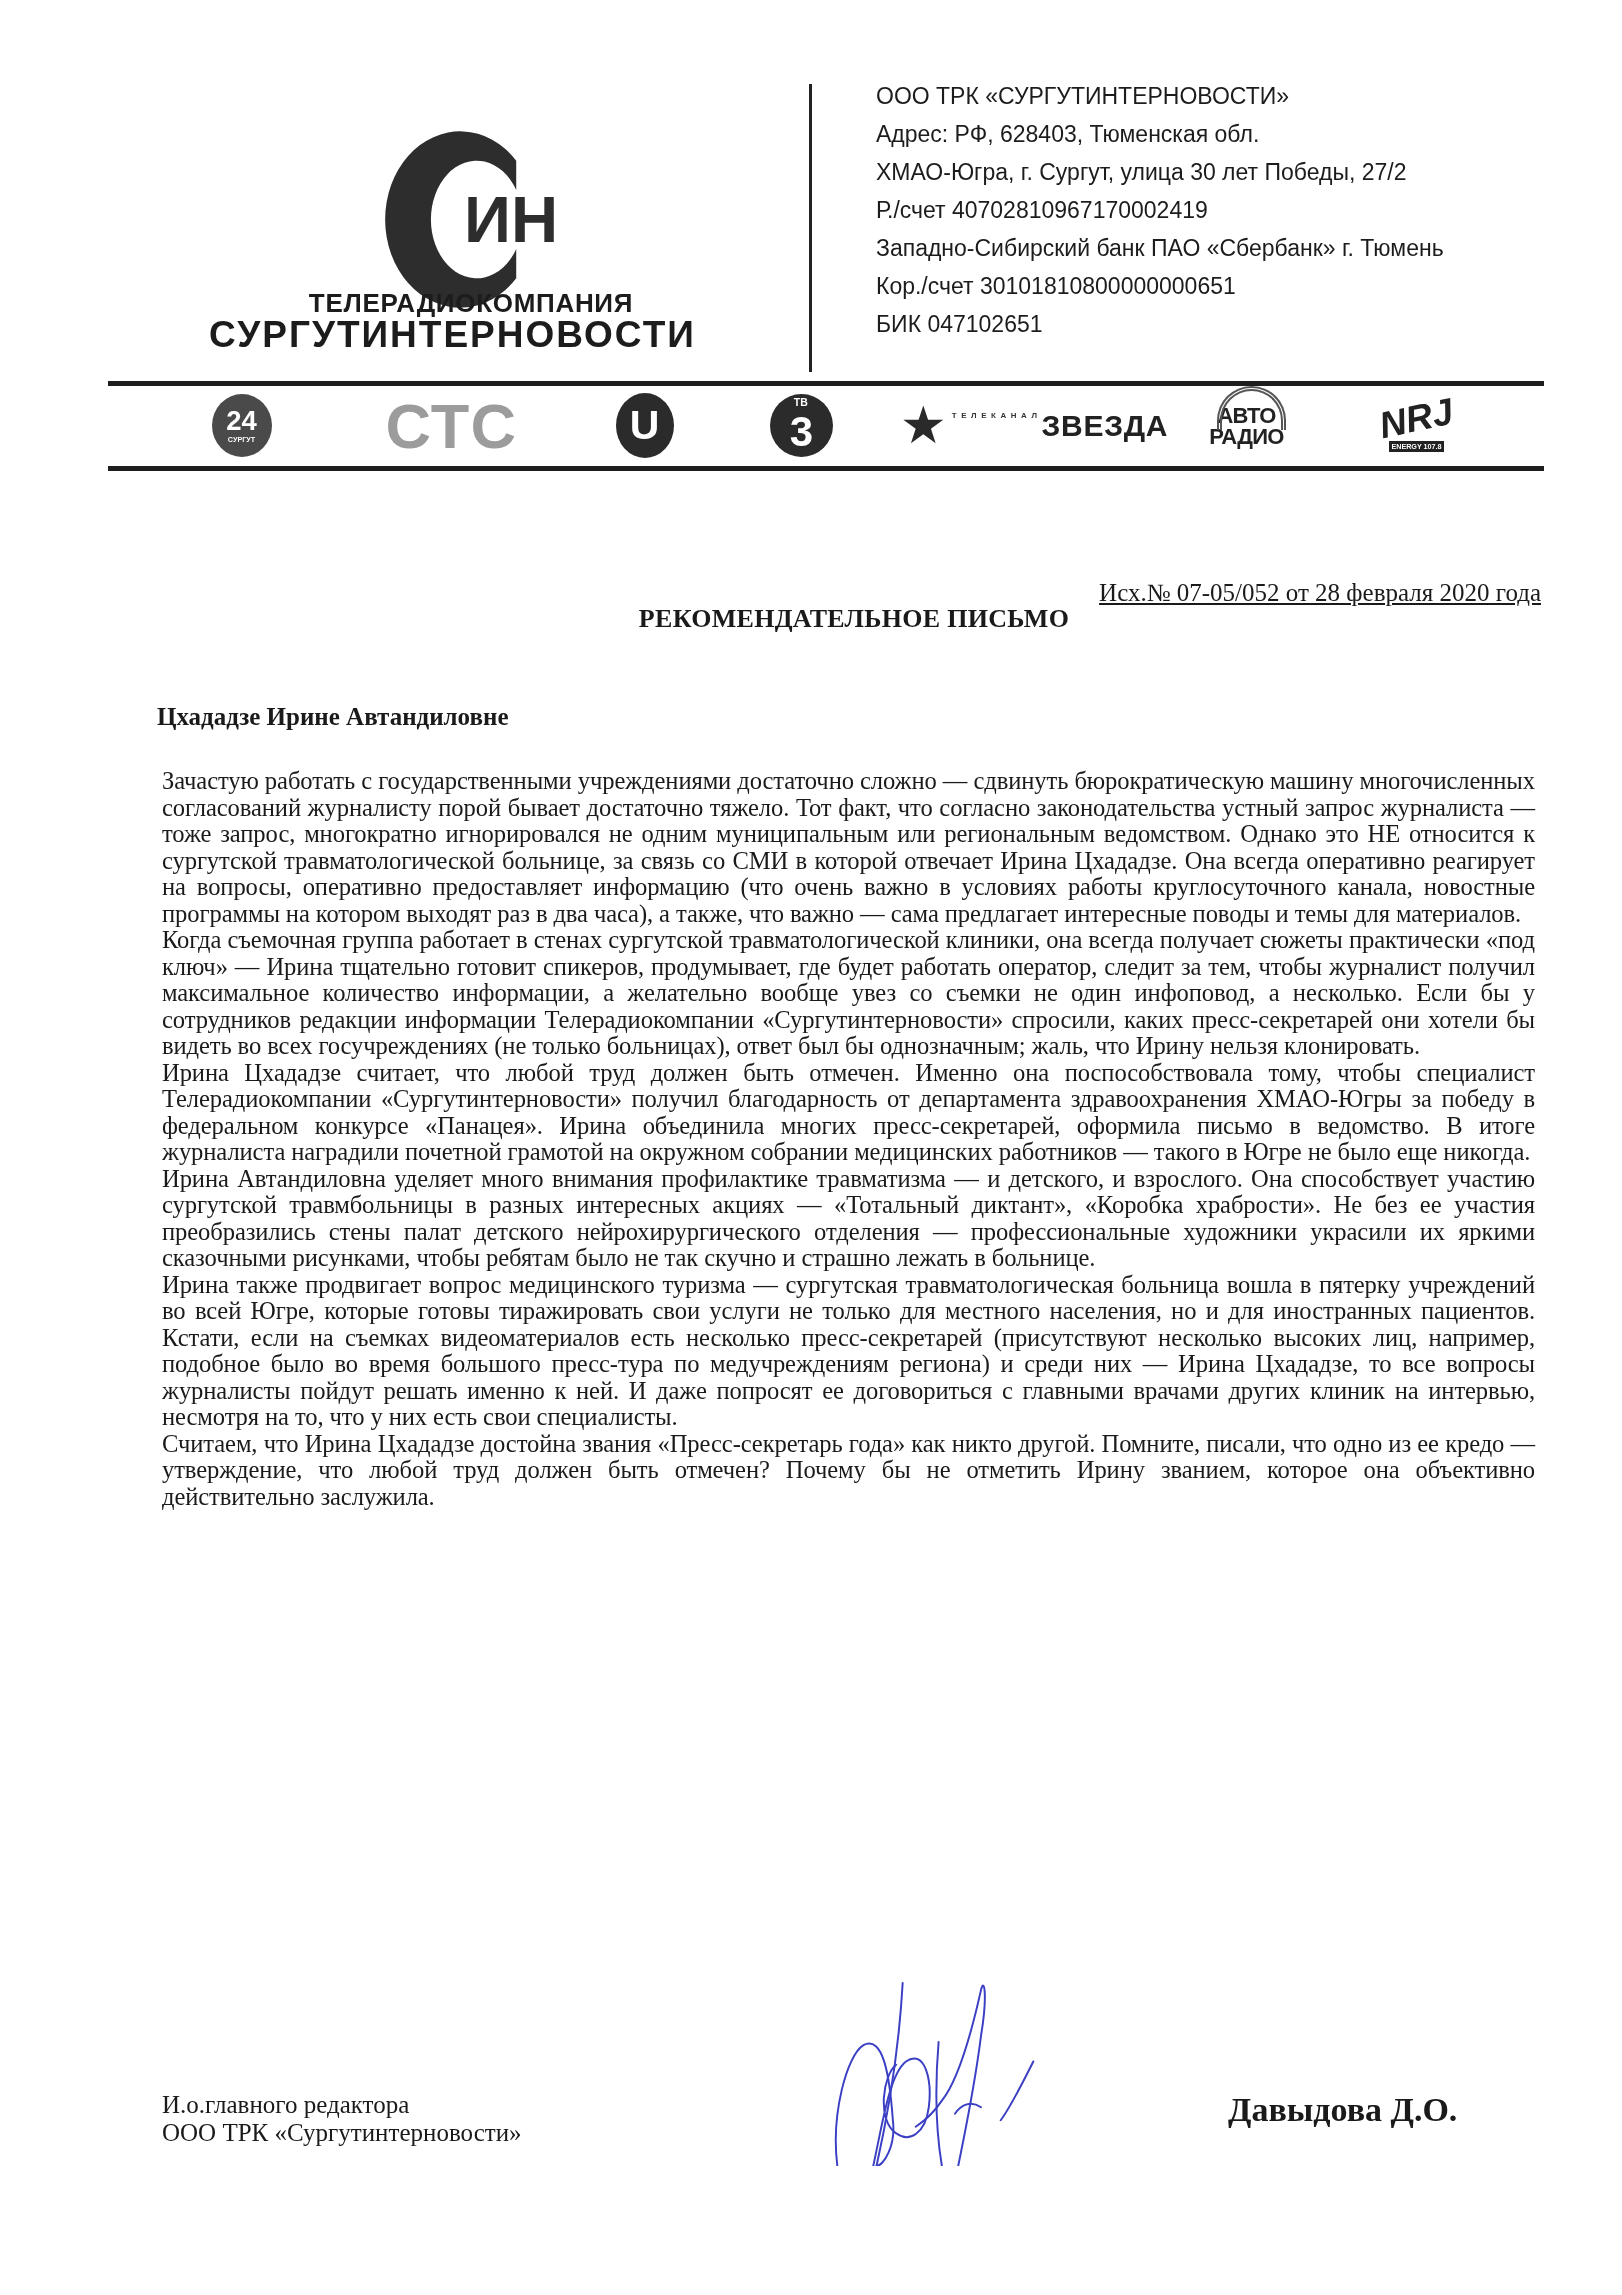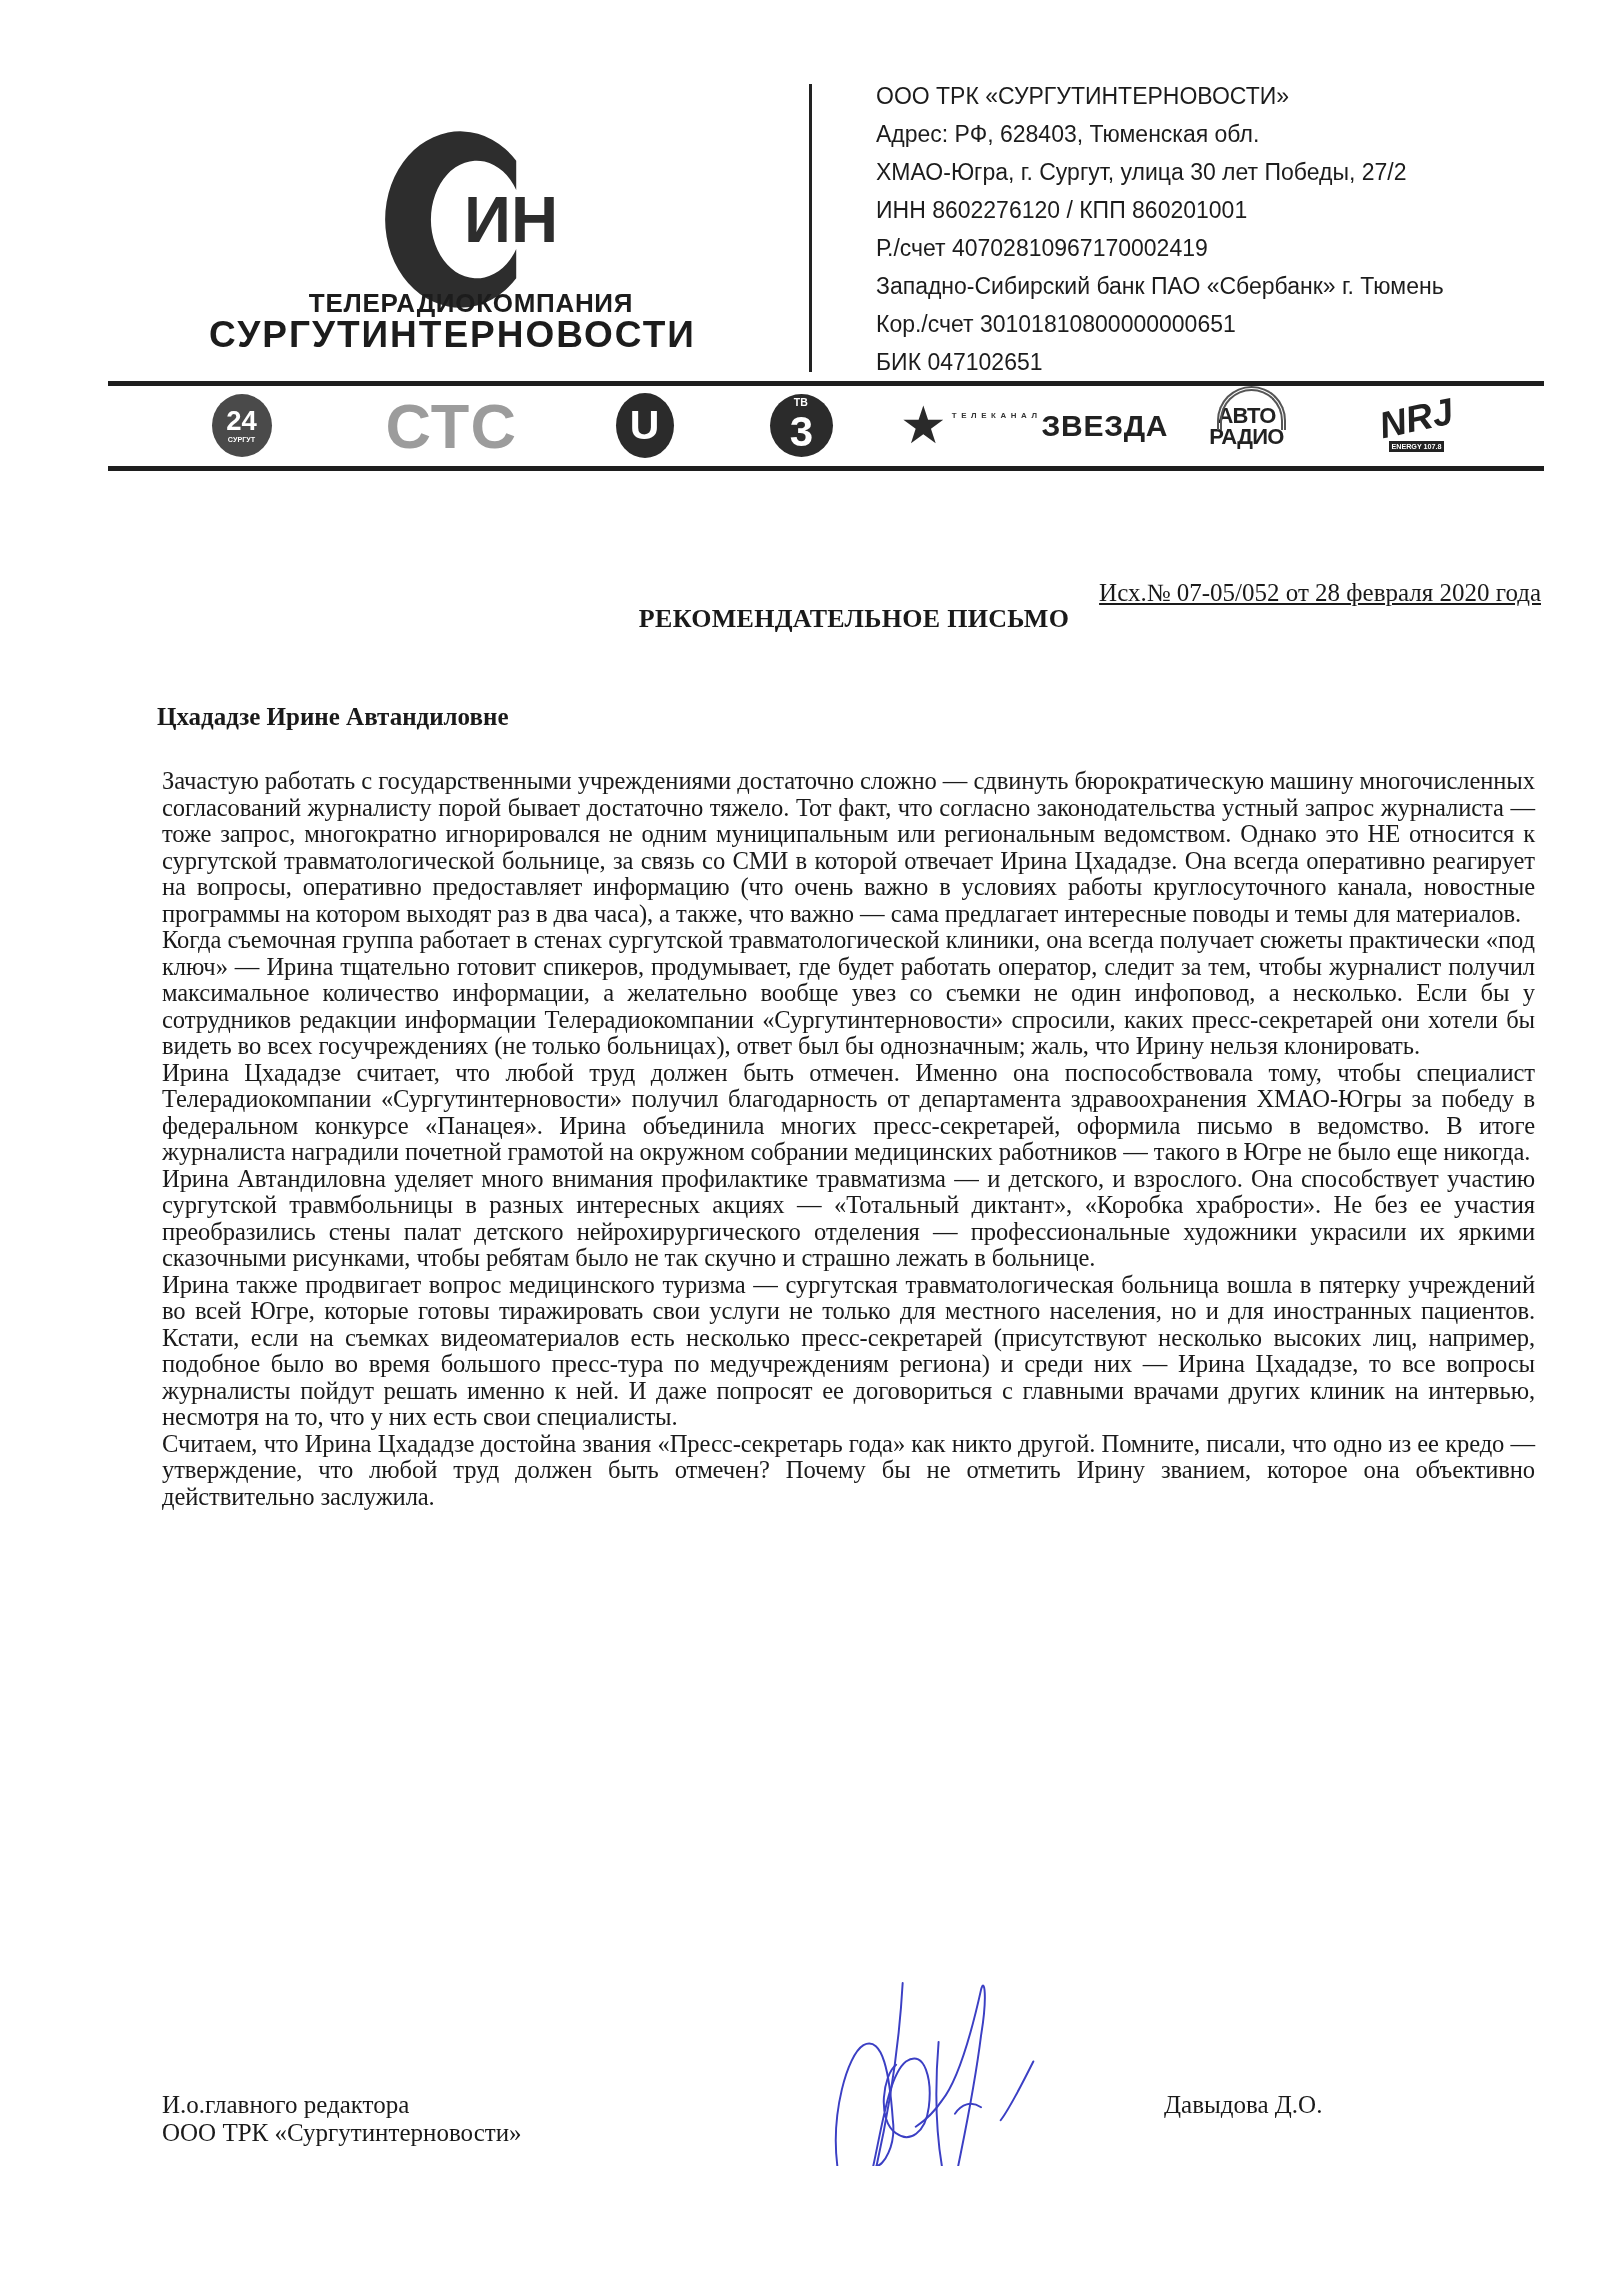--- a/index.html
+++ b/index.html
@@ -98,21 +98,21 @@
     font-size: 24.6px; line-height: 26.5px; text-align: justify;
     letter-spacing: -0.1px;
   }
   .letter-body p { margin: 0; }
 
   
   .sig-left {
     left: 162px; top: 2091px; width: 523px; font-size: 25px; line-height: 27.5px;
   }
   .sig-right {
-    left: 1164px; top: 2091px; width: 262px; font-size: 25px;
+    left: 1228px; top: 2091px; width: 262px; font-size: 34px; font-weight: bold;
   }
   .signature {
     left: 785px; top: 1970px; width: 366px; height: 196px;
   }
 </style>
 </head>
 <body>
 
 <div class="abs logo-mark">
   <svg width="209" height="209" viewBox="0 0 320 320">
@@ -123,21 +123,20 @@
 </div>
 <div class="abs logo-line1">ТЕЛЕРАДИОКОМПАНИЯ</div>
 <div class="abs logo-line2">СУРГУТИНТЕРНОВОСТИ</div>
 
 <div class="abs vdivider"></div>
 
 <div class="abs company-info">
   <div>ООО ТРК «СУРГУТИНТЕРНОВОСТИ»</div>
   <div>Адрес: РФ, 628403, Тюменская обл.</div>
   <div>ХМАО-Югра, г. Сургут, улица 30 лет Победы, 27/2</div>
-  <div>ИНН 8602276120 / КПП 860201001</div>
   <div>Р./счет 40702810967170002419</div>
   <div>Западно-Сибирский банк ПАО «Сбербанк» г. Тюмень</div>
   <div>Кор./счет 30101810800000000651</div>
   <div>БИК 047102651</div>
 </div>
 
 <div class="abs hrule top"></div>
 <div class="abs channels">
   <div class="ch ch-24">
     <div class="circle-logo">

